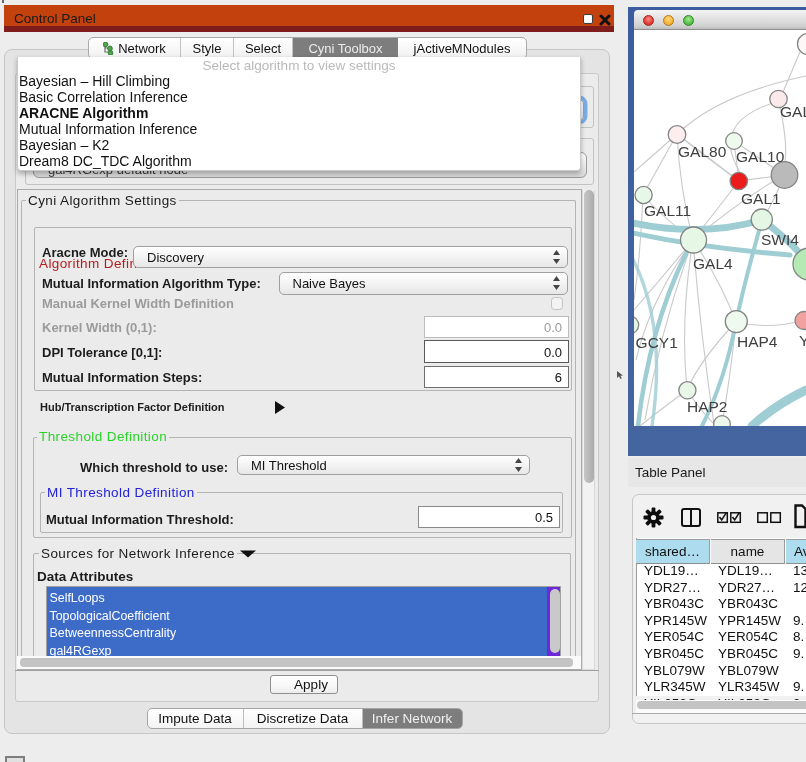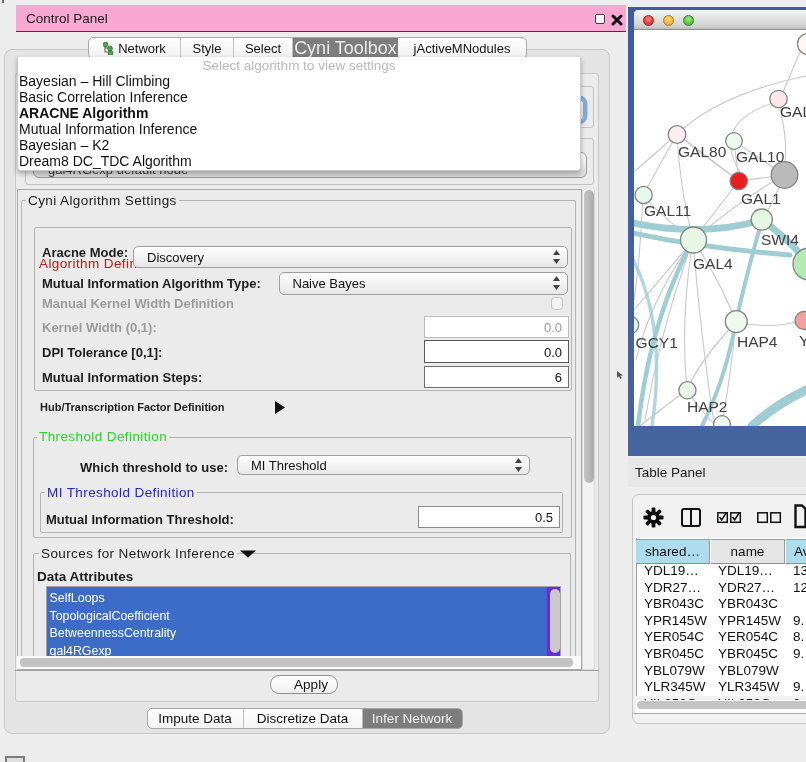--- a/index.html
+++ b/index.html
@@ -20,21 +20,21 @@
 }
 .field span { position:absolute; right:6px; top:50%; transform:translateY(-50%); }
 .grp { position:absolute; border:1px solid #b4b4b4; border-radius:2px; }
 .grptitle { position:absolute; background:#ebebeb; padding:0 2px; font-size:13.5px; letter-spacing:0.4px; }
 </style>
 </head>
 <body>
 
 <div class="abs" style="left:2px;top:0;width:2px;height:3px;background:#666;"></div>
 
-<div class="abs" style="left:16px;top:5px;width:610px;height:27px;background:#f9a8d4;border-bottom:1px solid #7f1d1d;">
+<div class="abs" style="left:4px;top:5px;width:610px;height:27px;background:#c2410c;border-bottom:6px solid #7f1d1d;">
   <div class="abs" style="left:10px;top:6px;font-size:13.5px;color:#1a1a1a;">Control Panel</div>
   <div class="abs" style="left:579px;top:9px;width:10px;height:10px;border:1.6px solid #3c3c3c;border-radius:2px;background:#fdfdfd;"></div>
   <svg class="abs" style="left:595px;top:9px;" width="12" height="12" viewBox="0 0 12 12">
     <path d="M2 2 L10 10 M10 2 L2 10" stroke="#111" stroke-width="3" stroke-linecap="round"></path>
   </svg>
 </div>
 
 <div class="abs" style="left:4px;top:49px;width:606px;height:685px;background:#e4e4e4;border:1px solid #c6c6c6;border-radius:8px;"></div>
 
 <div class="abs" style="left:15px;top:73px;width:584px;height:629px;background:#ebebeb;border:1px solid #c9c9c9;border-radius:3px;"></div>
@@ -130,41 +130,41 @@
 <div class="abs" style="left:46px;top:586px;width:515px;height:72px;background:#6d28d9;border:1px solid #a2a2a2;overflow:hidden;">
   <div class="abs" style="left:0;top:0;width:500px;height:72px;background:#3d6bc8;"></div>
   <div class="abs" style="left:2.5px;top:3px;font-size:12.4px;color:#fff;line-height:17.7px;">SelfLoops<br>TopologicalCoefficient<br>BetweennessCentrality<br>gal4RGexp</div>
   <div class="abs" style="left:503px;top:2px;width:10px;height:64px;background:#c9c9c9;border-radius:5px;"></div>
 </div>
 
 <div class="abs" style="left:17px;top:656px;width:564px;height:13px;background:#fafafa;"></div>
 <div class="abs" style="left:20px;top:658px;width:553px;height:8.5px;background:#c4c4c4;border-radius:4px;"></div>
 <div class="abs" style="left:15px;top:669.5px;width:584px;height:1px;background:#9f9f9f;"></div>
 
-<div class="abs" style="left:270px;top:675px;width:68px;height:19px;border:1px solid #8f8f8f;border-radius:9px;background:linear-gradient(#ffffff,#f7f7f7 60%,#ededed);padding-left:14px;">
+<div class="abs" style="left:270px;top:675px;width:68px;height:19px;border:1px solid #8f8f8f;border-radius:3px;background:linear-gradient(#ffffff,#f7f7f7 60%,#ededed);padding-left:14px;">
   <div style="text-align:center;line-height:18px;font-size:13.5px;color:#111;">Apply</div>
 </div>
 
 <div class="abs" style="left:146.5px;top:708px;width:316px;height:20.5px;border:1px solid #a6a6a6;border-radius:5px;background:linear-gradient(#ffffff,#f3f3f3);overflow:hidden;display:flex;">
   <div style="width:96px;border-right:1px solid #bdbdbd;text-align:center;line-height:19.5px;font-size:13.5px;color:#111;">Impute Data</div>
   <div style="width:119px;border-right:1px solid #bdbdbd;text-align:center;line-height:19.5px;font-size:13.5px;color:#111;">Discretize Data</div>
   <div style="flex:1;background:#7d7d7d;text-align:center;line-height:19.5px;font-size:13.5px;color:#f0f0f0;">Infer Network</div>
 </div>
 
 <div class="abs" style="left:88px;top:37px;width:439px;height:22px;border:1px solid #a9a9a9;border-radius:5px;background:linear-gradient(#ffffff,#f1f1f1);overflow:hidden;display:flex;">
   <div style="width:92px;border-right:1px solid #c2c2c2;text-align:center;line-height:21px;font-size:13px;color:#111;">
     <svg style="vertical-align:-2px;margin-right:3px;" width="12" height="13" viewBox="0 0 12 13">
       <path d="M2 3 L2 10 L7 10 M2 6 L6 6" stroke="#6b6b6b" stroke-width="1.2" fill="none"></path>
       <circle cx="2.5" cy="2.5" r="2.4" fill="#4ca64c" stroke="#2c702c" stroke-width="0.8"></circle>
       <circle cx="7" cy="6.5" r="2.4" fill="#4ca64c" stroke="#2c702c" stroke-width="0.8"></circle>
       <circle cx="7.5" cy="11" r="2.4" fill="#4ca64c" stroke="#2c702c" stroke-width="0.8"></circle>
     </svg>Network</div>
   <div style="width:53px;border-right:1px solid #c2c2c2;text-align:center;line-height:21px;font-size:13px;color:#111;">Style</div>
   <div style="width:59px;border-right:1px solid #c2c2c2;text-align:center;line-height:21px;font-size:13px;color:#111;">Select</div>
-  <div style="width:105px;background:#7d7d7d;text-align:center;line-height:21px;font-size:18px;color:#ececec;">Cyni Toolbox</div>
+  <div style="width:105px;background:#7d7d7d;text-align:center;line-height:21px;font-size:13px;color:#ececec;">Cyni Toolbox</div>
   <div style="flex:1;text-align:center;line-height:21px;font-size:13px;color:#111;">jActiveMNodules</div>
 </div>
 
 <div class="abs" style="left:17px;top:57px;width:564px;height:113.5px;background:#ffffff;border:1px solid #c9c9c9;border-top:none;border-radius:0 0 4px 4px;box-shadow:0 2.5px 5px rgba(0,0,0,0.28);">
   <div class="abs" style="left:0;top:1px;width:100%;text-align:center;font-size:13.5px;color:#b9b9b9;">Select algorithm to view settings</div>
   <div class="abs" style="left:1px;top:16px;font-size:14px;color:#111;line-height:16px;">
     Bayesian – Hill Climbing<br>
     Basic Correlation Inference<br>
     <b>ARACNE Algorithm</b><br>
     Mutual Information Inference<br>

